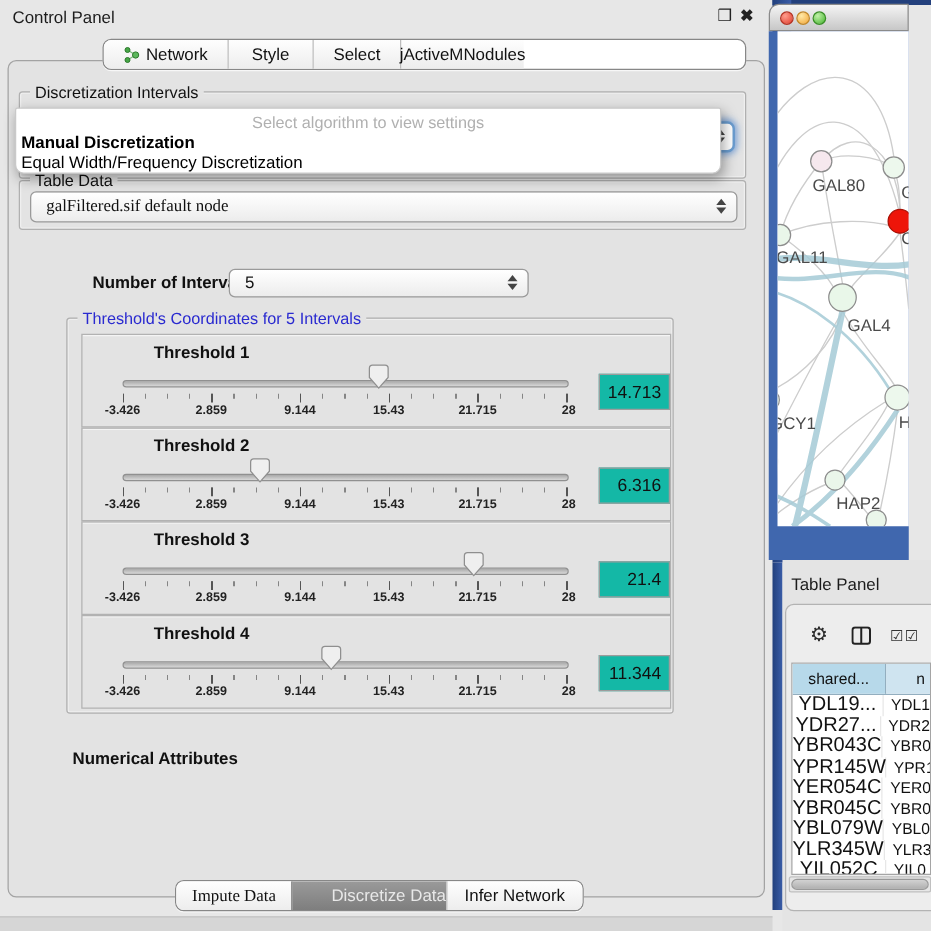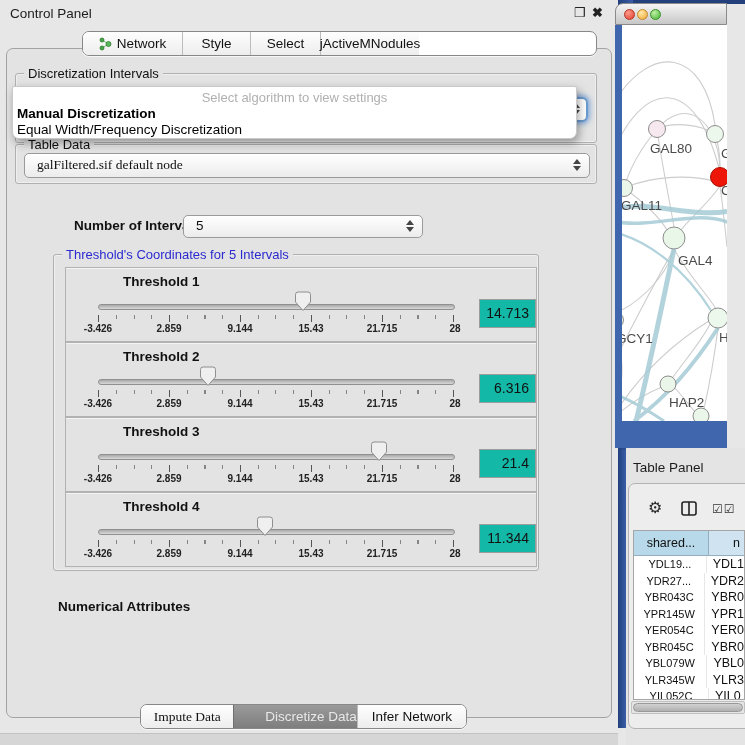--- a/index.html
+++ b/index.html
@@ -86,21 +86,21 @@
   #tp-title { position:absolute; left:633px; top:460px; font-size:13.5px; color:#1c1c1c; }
   #tpanel-box { position:absolute; left:628px; top:483px; width:140px; height:246px; background:#ededed; border:1px solid #b3b3b3; border-radius:7px; }
   #gear { position:absolute; left:648px; top:498px; font-size:16px; color:#2b2b2b; }
   #colicon { position:absolute; left:681px; top:501px; }
   #checks { position:absolute; left:712px; top:502px; font-size:12px; letter-spacing:1px; color:#333; }
   #ttable { position:absolute; left:633px; top:530px; width:112px; height:170px; background:#fff; border:1px solid #a5a5a5; overflow:hidden; }
   #thead { display:flex; height:25px; border-bottom:1px solid #93aebf; }
   #th1 { width:75px; background:#b7d9ea; border-right:1px solid #93aebf; font-size:12.5px; color:#111; text-align:center; line-height:24px; }
   #th2 { flex:1; background:#cfe4f0; font-size:12.5px; color:#111; line-height:24px; padding-left:24px; }
   .trow { display:flex; height:16.5px; }
-  .td1 { width:75px; font-size:11px; color:#111; text-align:center; line-height:16.5px; border-right:1px solid #e7e7e7; }
+  .td1 { width:75px; font-size:16px; color:#111; text-align:center; line-height:16.5px; border-right:1px solid #e7e7e7; }
   .td2 { flex:1; font-size:12.5px; color:#111; line-height:16.5px; padding-left:6px; }
   #hsb { position:absolute; left:631px; top:701px; width:114px; height:13px; background:#e6e6e6; border:1px solid #c0c0c0; border-radius:2px; }
   #hsb-thumb { position:absolute; left:1px; top:1px; width:110px; height:9px; border-radius:5px; background:linear-gradient(#d2d2d2,#b0b0b0); border:1px solid #999; }
 </style>
 </head>
 <body>
 
 <div id="cp">
 
   <div id="cp-header">

